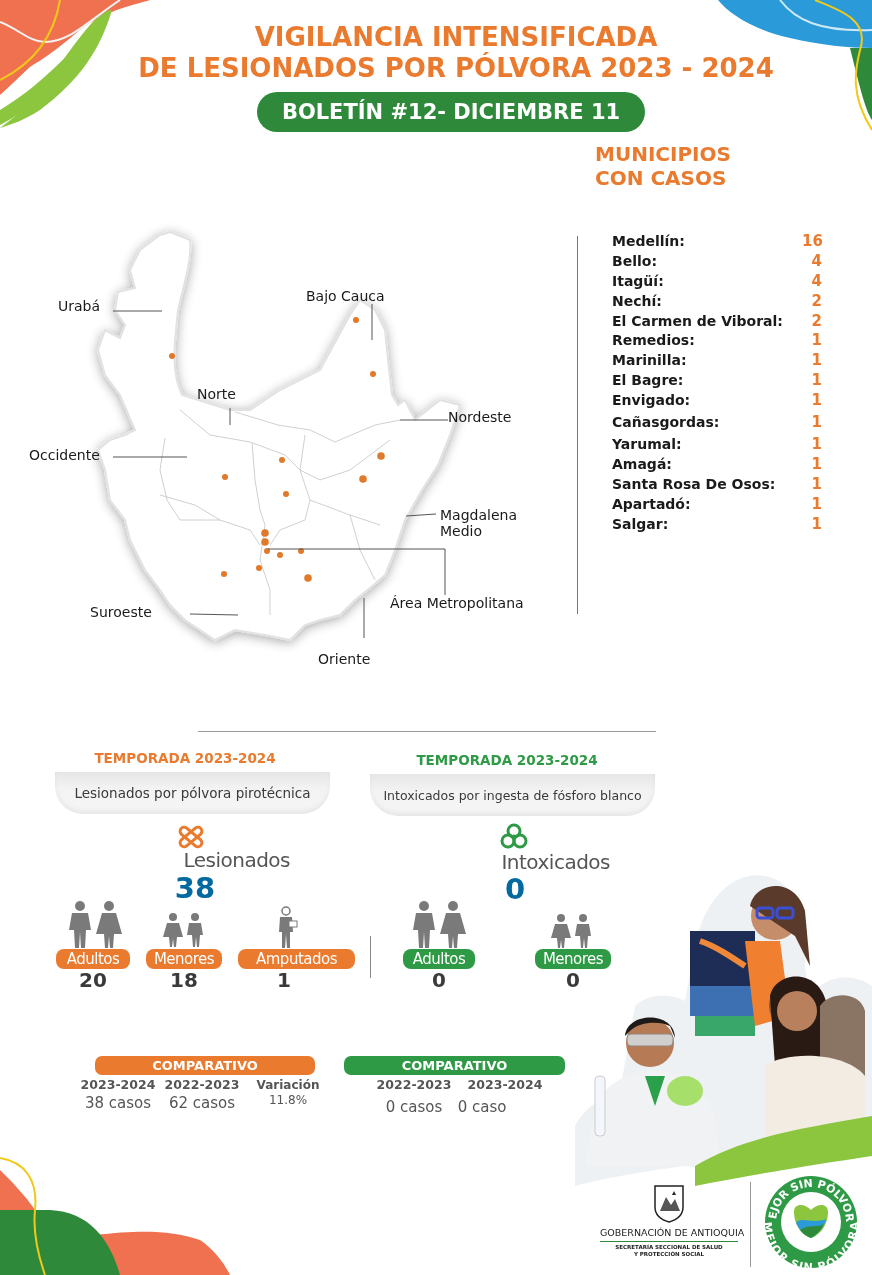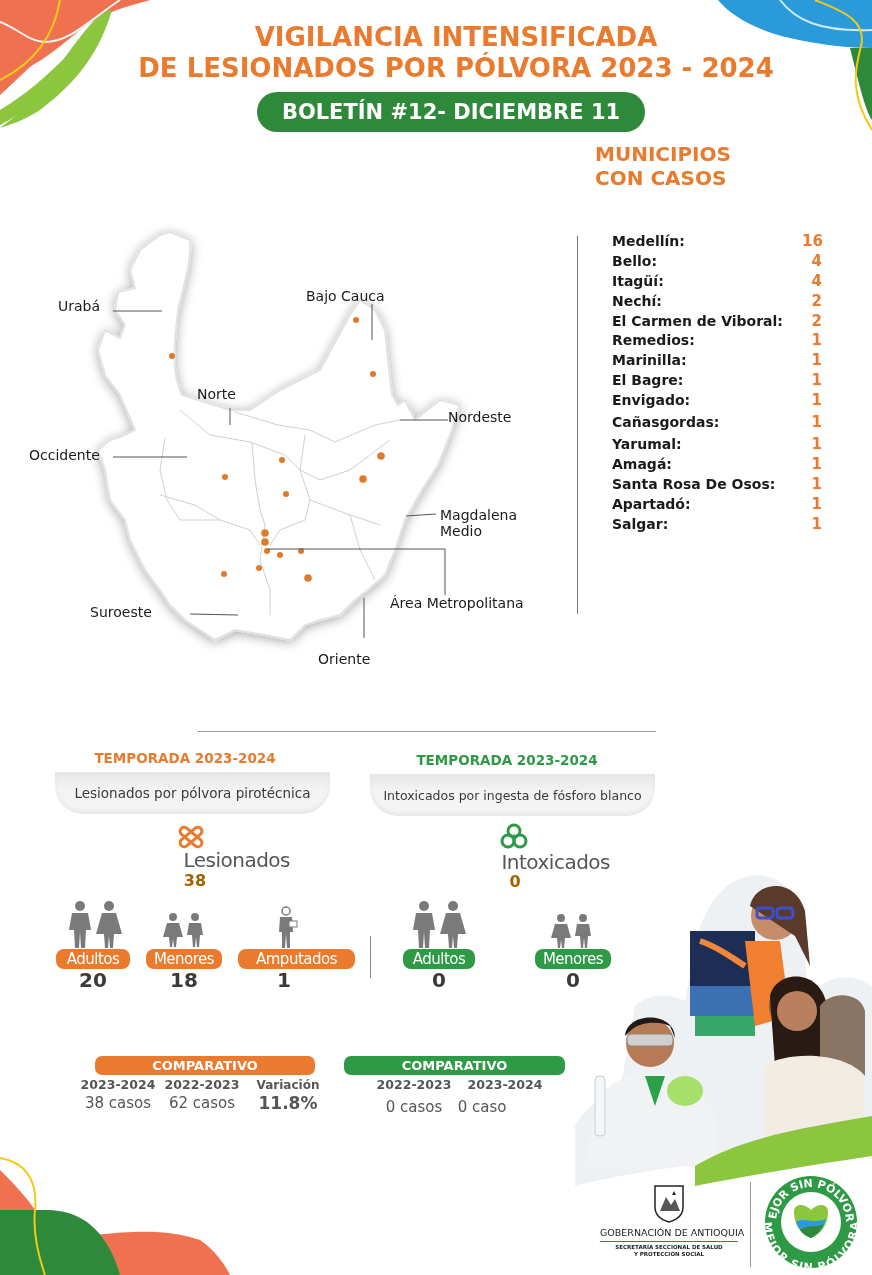--- a/index.html
+++ b/index.html
@@ -60,21 +60,21 @@
     display: flex; align-items: center; justify-content: center;
     font-family: "DejaVu Sans", sans-serif; font-size: 13.5px; color: #3a3a3a;
     box-shadow: 0 -4px 6px -2px rgba(0,0,0,0.08) inset;
   }
   .big-label {
     position: absolute; text-align: right; font-family: "DejaVu Sans", sans-serif;
     font-size: 20px; color: #555; font-weight: normal; letter-spacing: -0.5px;
   }
   .big-number {
     position: absolute; text-align: center; font-family: "DejaVu Sans", sans-serif;
-    font-size: 16px; font-weight: bold; color: #a16207;
+    font-size: 29px; font-weight: bold; color: #0369a1;
   }
   .badge {
     position: absolute; height: 20px; border-radius: 8px; color: #fff;
     font-family: "DejaVu Sans", sans-serif; font-size: 15px; letter-spacing: -0.5px;
     display: flex; align-items: center; justify-content: center;
   }
   .badge.orange { background: #e97a2e; }
   .badge.green { background: #2e9a45; }
   .stat {
     position: absolute; text-align: center; font-family: "DejaVu Sans", sans-serif;
@@ -351,21 +351,21 @@
 <div class="badge green" style="left:535px;top:949px;width:76px;">Menores</div>
 <div class="stat" style="left:403px;top:968px;width:72px;">0</div>
 <div class="stat" style="left:535px;top:968px;width:76px;">0</div>
 
 <div class="comp-bar" style="left:95px;top:1056px;width:220px;background:#e97a2e;">COMPARATIVO</div>
 <div class="comp-head" style="left:76px;top:1077px;width:84px;">2023-2024</div>
 <div class="comp-head" style="left:160px;top:1077px;width:84px;">2022-2023</div>
 <div class="comp-head" style="left:248px;top:1078px;width:80px;font-size:12px;">Variación</div>
 <div class="comp-val" style="left:76px;top:1094px;width:84px;">38 casos</div>
 <div class="comp-val" style="left:160px;top:1094px;width:84px;">62  casos</div>
-<div class="comp-val" style="left:248px;top:1093px;width:80px;font-size:17px;font-weight:bold;">11.8%</div>
+<div class="comp-val" style="left:248px;top:1093px;width:80px;font-size:12px;">11.8%</div>
 
 <div class="comp-bar" style="left:344px;top:1056px;width:221px;background:#2e9a45;">COMPARATIVO</div>
 <div class="comp-head" style="left:372px;top:1077px;width:84px;">2022-2023</div>
 <div class="comp-head" style="left:463px;top:1077px;width:84px;">2023-2024</div>
 <div class="comp-val" style="left:372px;top:1098px;width:84px;">0 casos</div>
 <div class="comp-val" style="left:440px;top:1098px;width:84px;">0 caso</div>
 
 <svg class="deco" style="left:565px;top:866px" width="307" height="320" viewBox="0 0 307 320">
   <path d="M10,320 L10,260 C20,240 40,230 55,225 L70,140 C80,130 100,125 120,135 L130,80 C140,30 170,5 200,10 C230,15 245,50 240,100 L245,130 C260,110 285,105 307,120 L307,280 C270,300 200,310 120,300 C80,305 40,312 10,320 Z" fill="#eef1f4"></path>
   <circle cx="210" cy="50" r="24" fill="#c58d6a"></circle>

